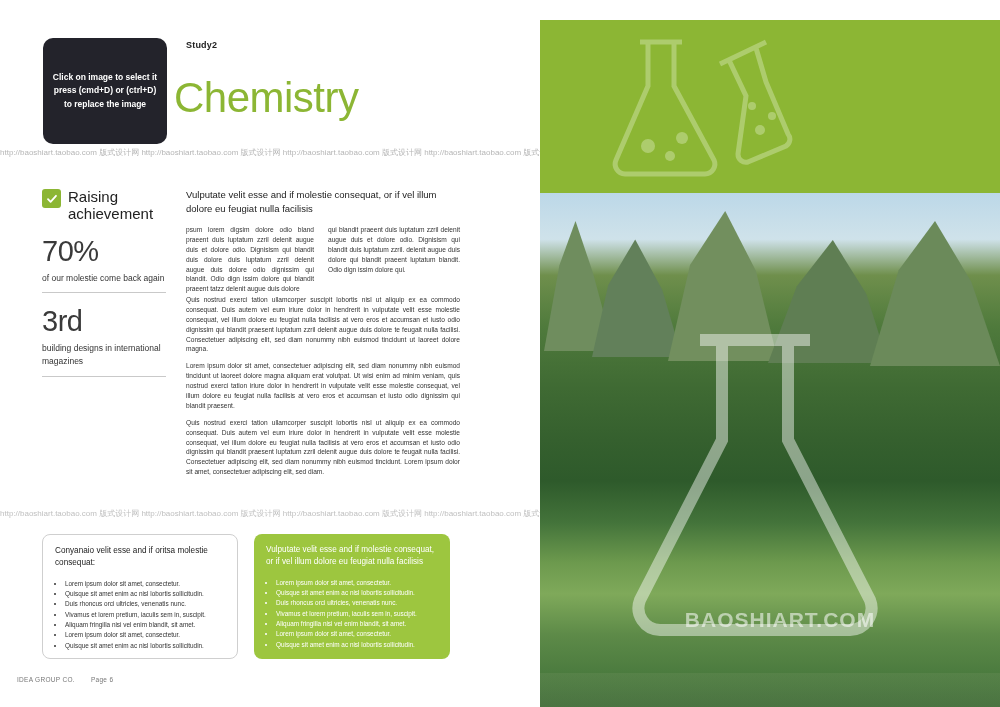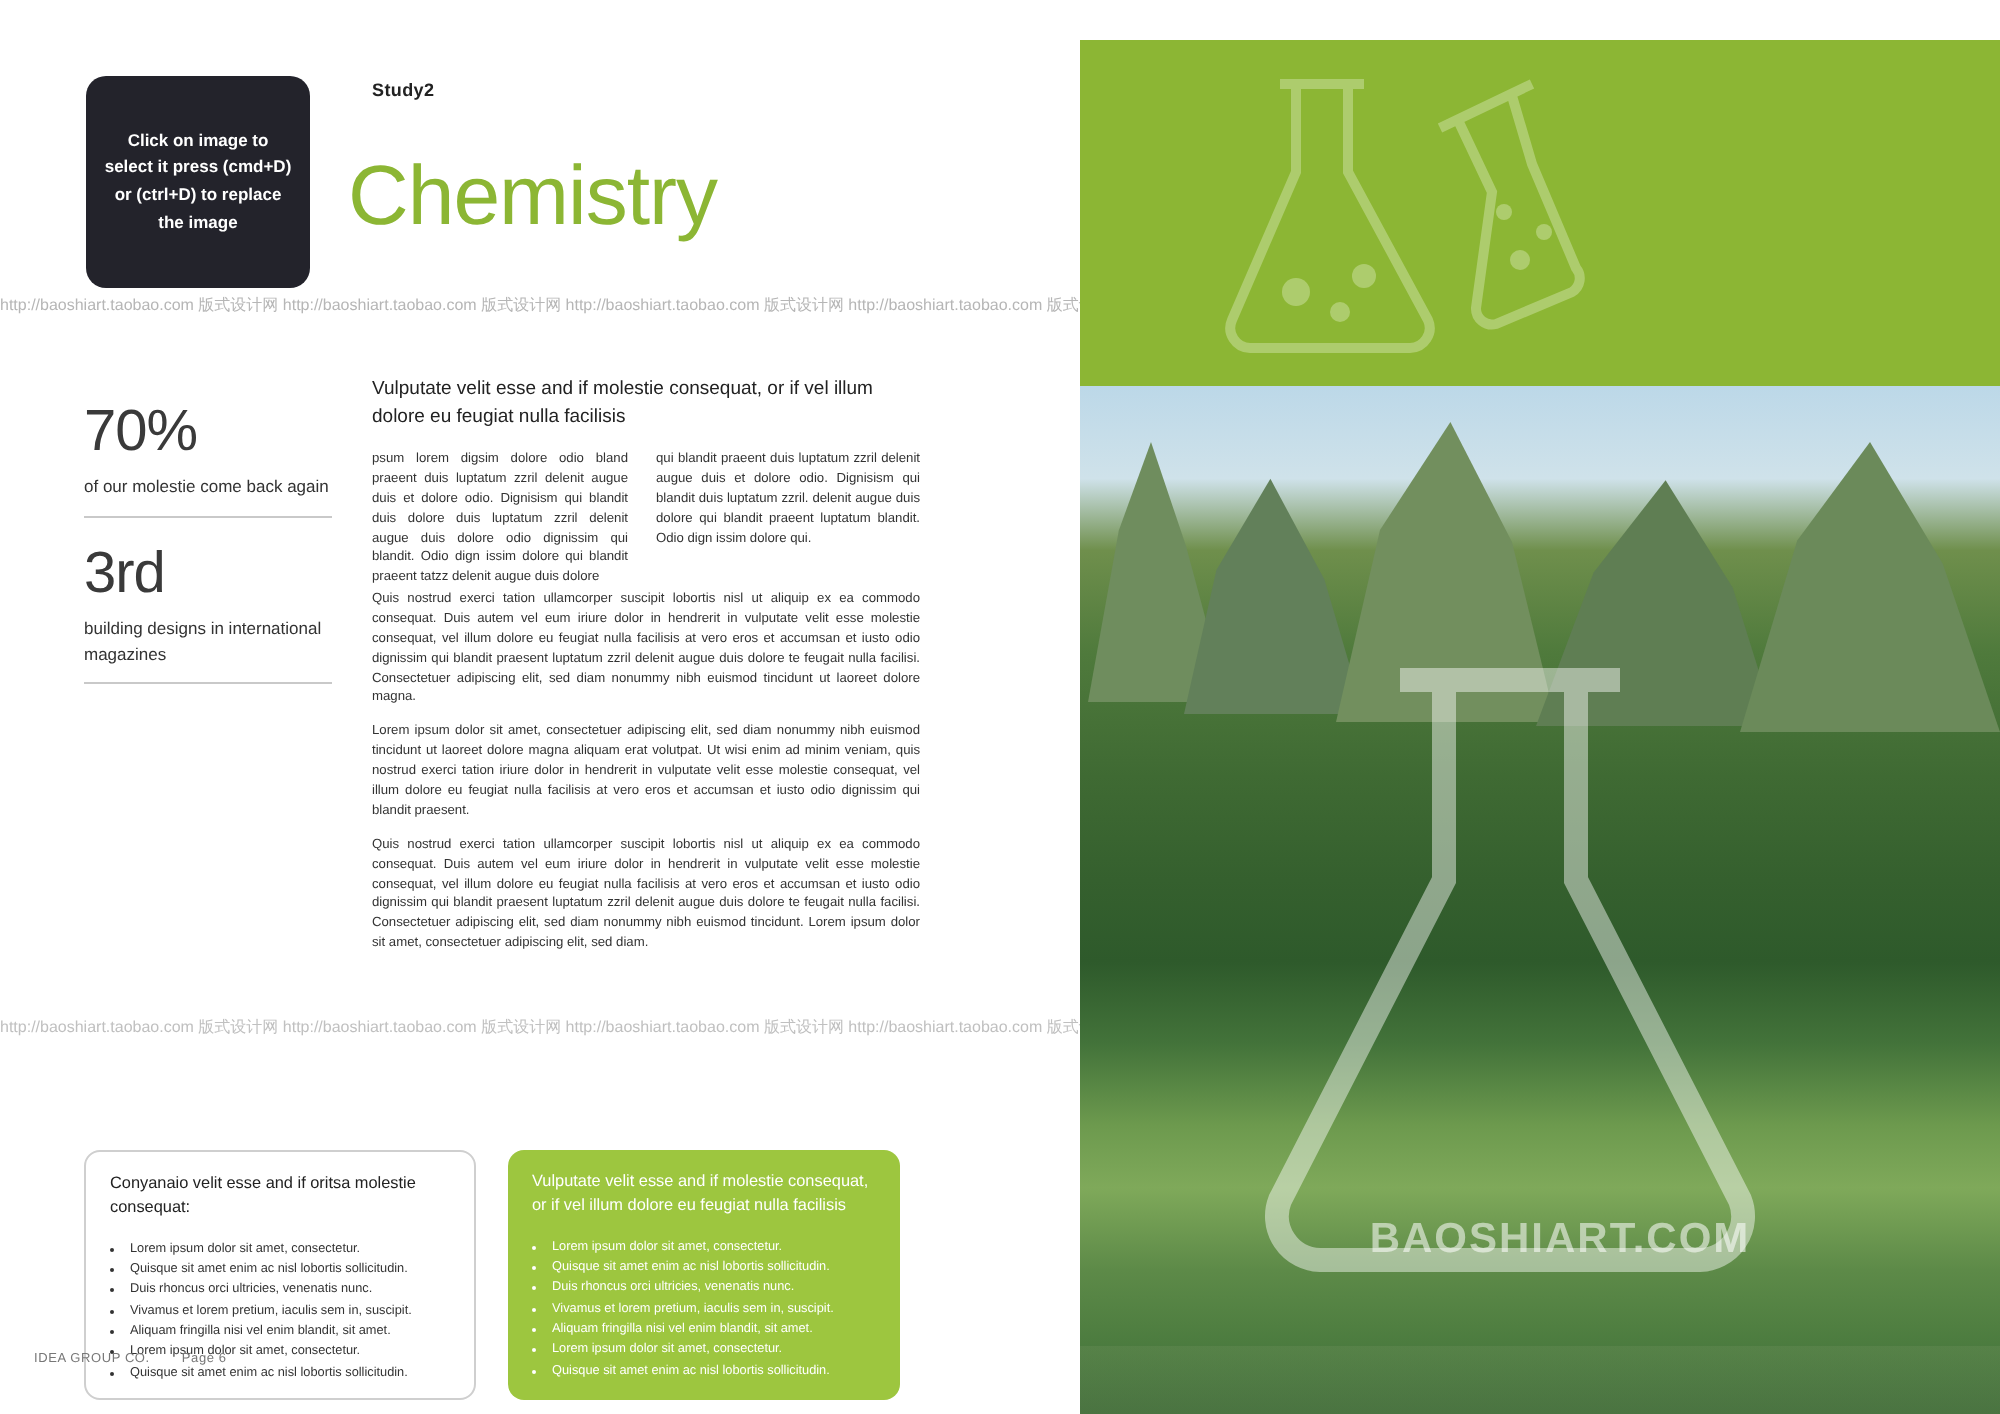--- a/index.html
+++ b/index.html
@@ -7,21 +7,21 @@
     width:1000px;height:707px;
     background:#ffffff;
     font-family:"Liberation Sans", sans-serif;
     position:relative;
     overflow:hidden;
   }
   .page{position:absolute;inset:0;}
 
   
   .placeholder-box{
-    position:absolute;left:43px;top:38px;width:112px;height:106px;
+    position:absolute;left:43px;top:38px;width:124px;height:106px;
     background:#23232b;border-radius:10px;
     color:#ffffff;font-size:8.5px;line-height:1.6;
     display:flex;align-items:center;justify-content:center;text-align:center;
     padding:4px 8px;box-sizing:border-box;font-weight:bold;
   }
   .study-label{
     position:absolute;left:186px;top:40px;font-size:9px;color:#222;letter-spacing:.2px;font-weight:bold;
   }
   .title{
     position:absolute;left:174px;top:74px;
@@ -72,21 +72,21 @@
   .col-wide{
     position:absolute;left:186px;top:295px;width:274px;
     font-size:6.6px;color:#333;line-height:1.5;text-align:justify;
   }
   .col-wide p{margin:0 0 7px 0;}
   .col-left p, .col-right p{margin:0 0 7px 0;}
 
   
   .box{
     position:absolute;top:534px;width:196px;height:125px;box-sizing:border-box;
-    padding:10px 12px;border-radius:8px;margin-top:41px;
+    padding:10px 12px;border-radius:8px;
   }
   .box-left{left:42px;border:1px solid #cfcfcf;background:#fff;}
   .box-right{left:254px;background:#9dc63f;border-radius:8px;}
   .box-title{font-size:8.2px;line-height:1.5;margin-bottom:9px;}
   .box-left .box-title{color:#222;}
   .box-right .box-title{color:#ffffff;}
   .box ul{margin:0;padding-left:10px;}
   .box li{font-size:6.4px;line-height:1.62;}
   .box-left li{color:#333;}
   .box-right li{color:#ffffff;}
@@ -140,20 +140,28 @@
   <div class="title">Chemistry</div>
 
   <div class="wm-strip" style="top:144px;">
     <span class="wm-a">http://baoshiart.taobao.com      版式设计网      http://baoshiart.taobao.com      版式设计网      http://baoshiart.taobao.com      版式设计网      http://baoshiart.taobao.com      版式设计      http://baoshiart.taobao.com      版式设计网      http://baoshiart.taobao.com      版式设计网      http://baoshiart.taobao.com      版式设计网      http://baoshiart.taobao.com      版式设计      </span>
   </div>
   <div class="wm-strip" style="top:505px;">
     <span class="wm-b">http://baoshiart.taobao.com      版式设计网      http://baoshiart.taobao.com      版式设计网      http://baoshiart.taobao.com      版式设计网      http://baoshiart.taobao.com      版式设计      http://baoshiart.taobao.com      版式设计网      http://baoshiart.taobao.com      版式设计网      http://baoshiart.taobao.com      版式设计网      http://baoshiart.taobao.com      版式设计      </span>
   </div>
 
   <div class="ach">
+    <div class="ach-head">
+      <div class="tick">
+        <svg width="12" height="12" viewBox="0 0 12 12">
+            <path d="M2 6.2 L4.6 8.8 L10 2.8" fill="none" stroke="#ffffff" stroke-width="1.8" stroke-linecap="round" stroke-linejoin="round"></path>
+          </svg>
+      </div>
+      <div class="ach-title">Raising achievement</div>
+    </div>
 
     <div class="stat">
       <div class="num">70%</div>
       <div class="cap">of our molestie come back again</div>
     </div>
     <div class="stat">
     </div>
     <div class="stat last">
       <div class="num">3rd</div>
       <div class="cap">building designs in international magazines</div>

